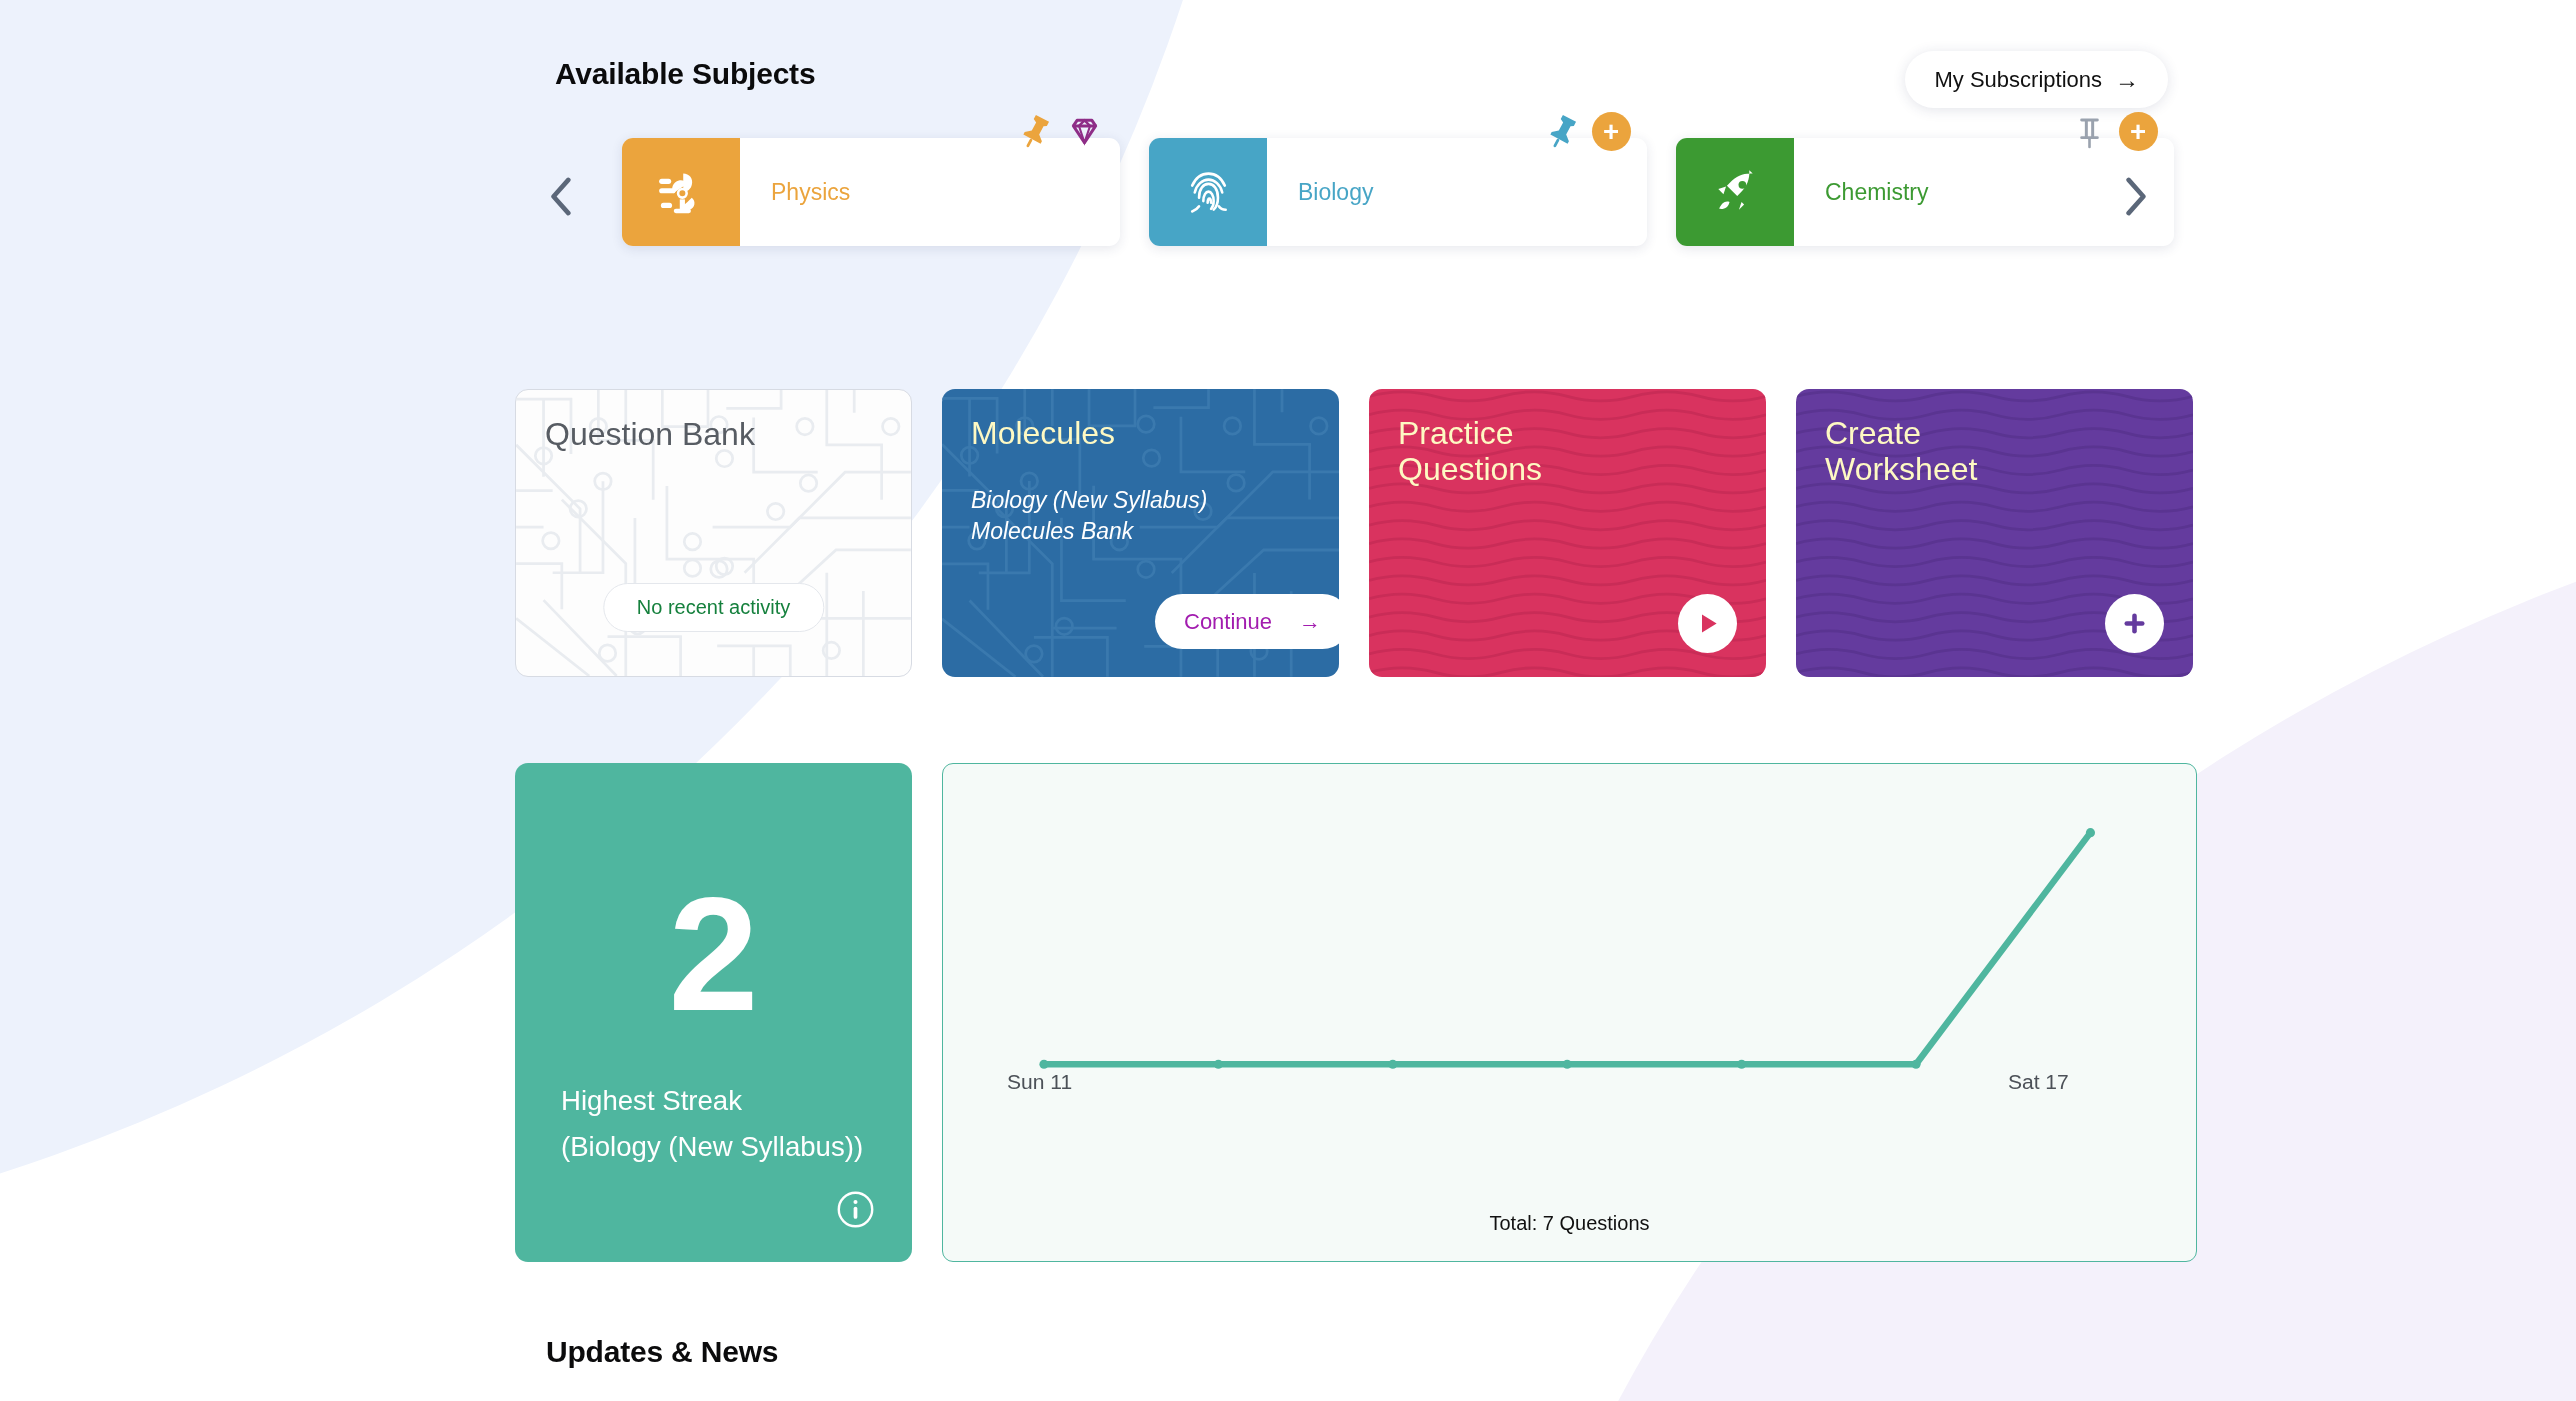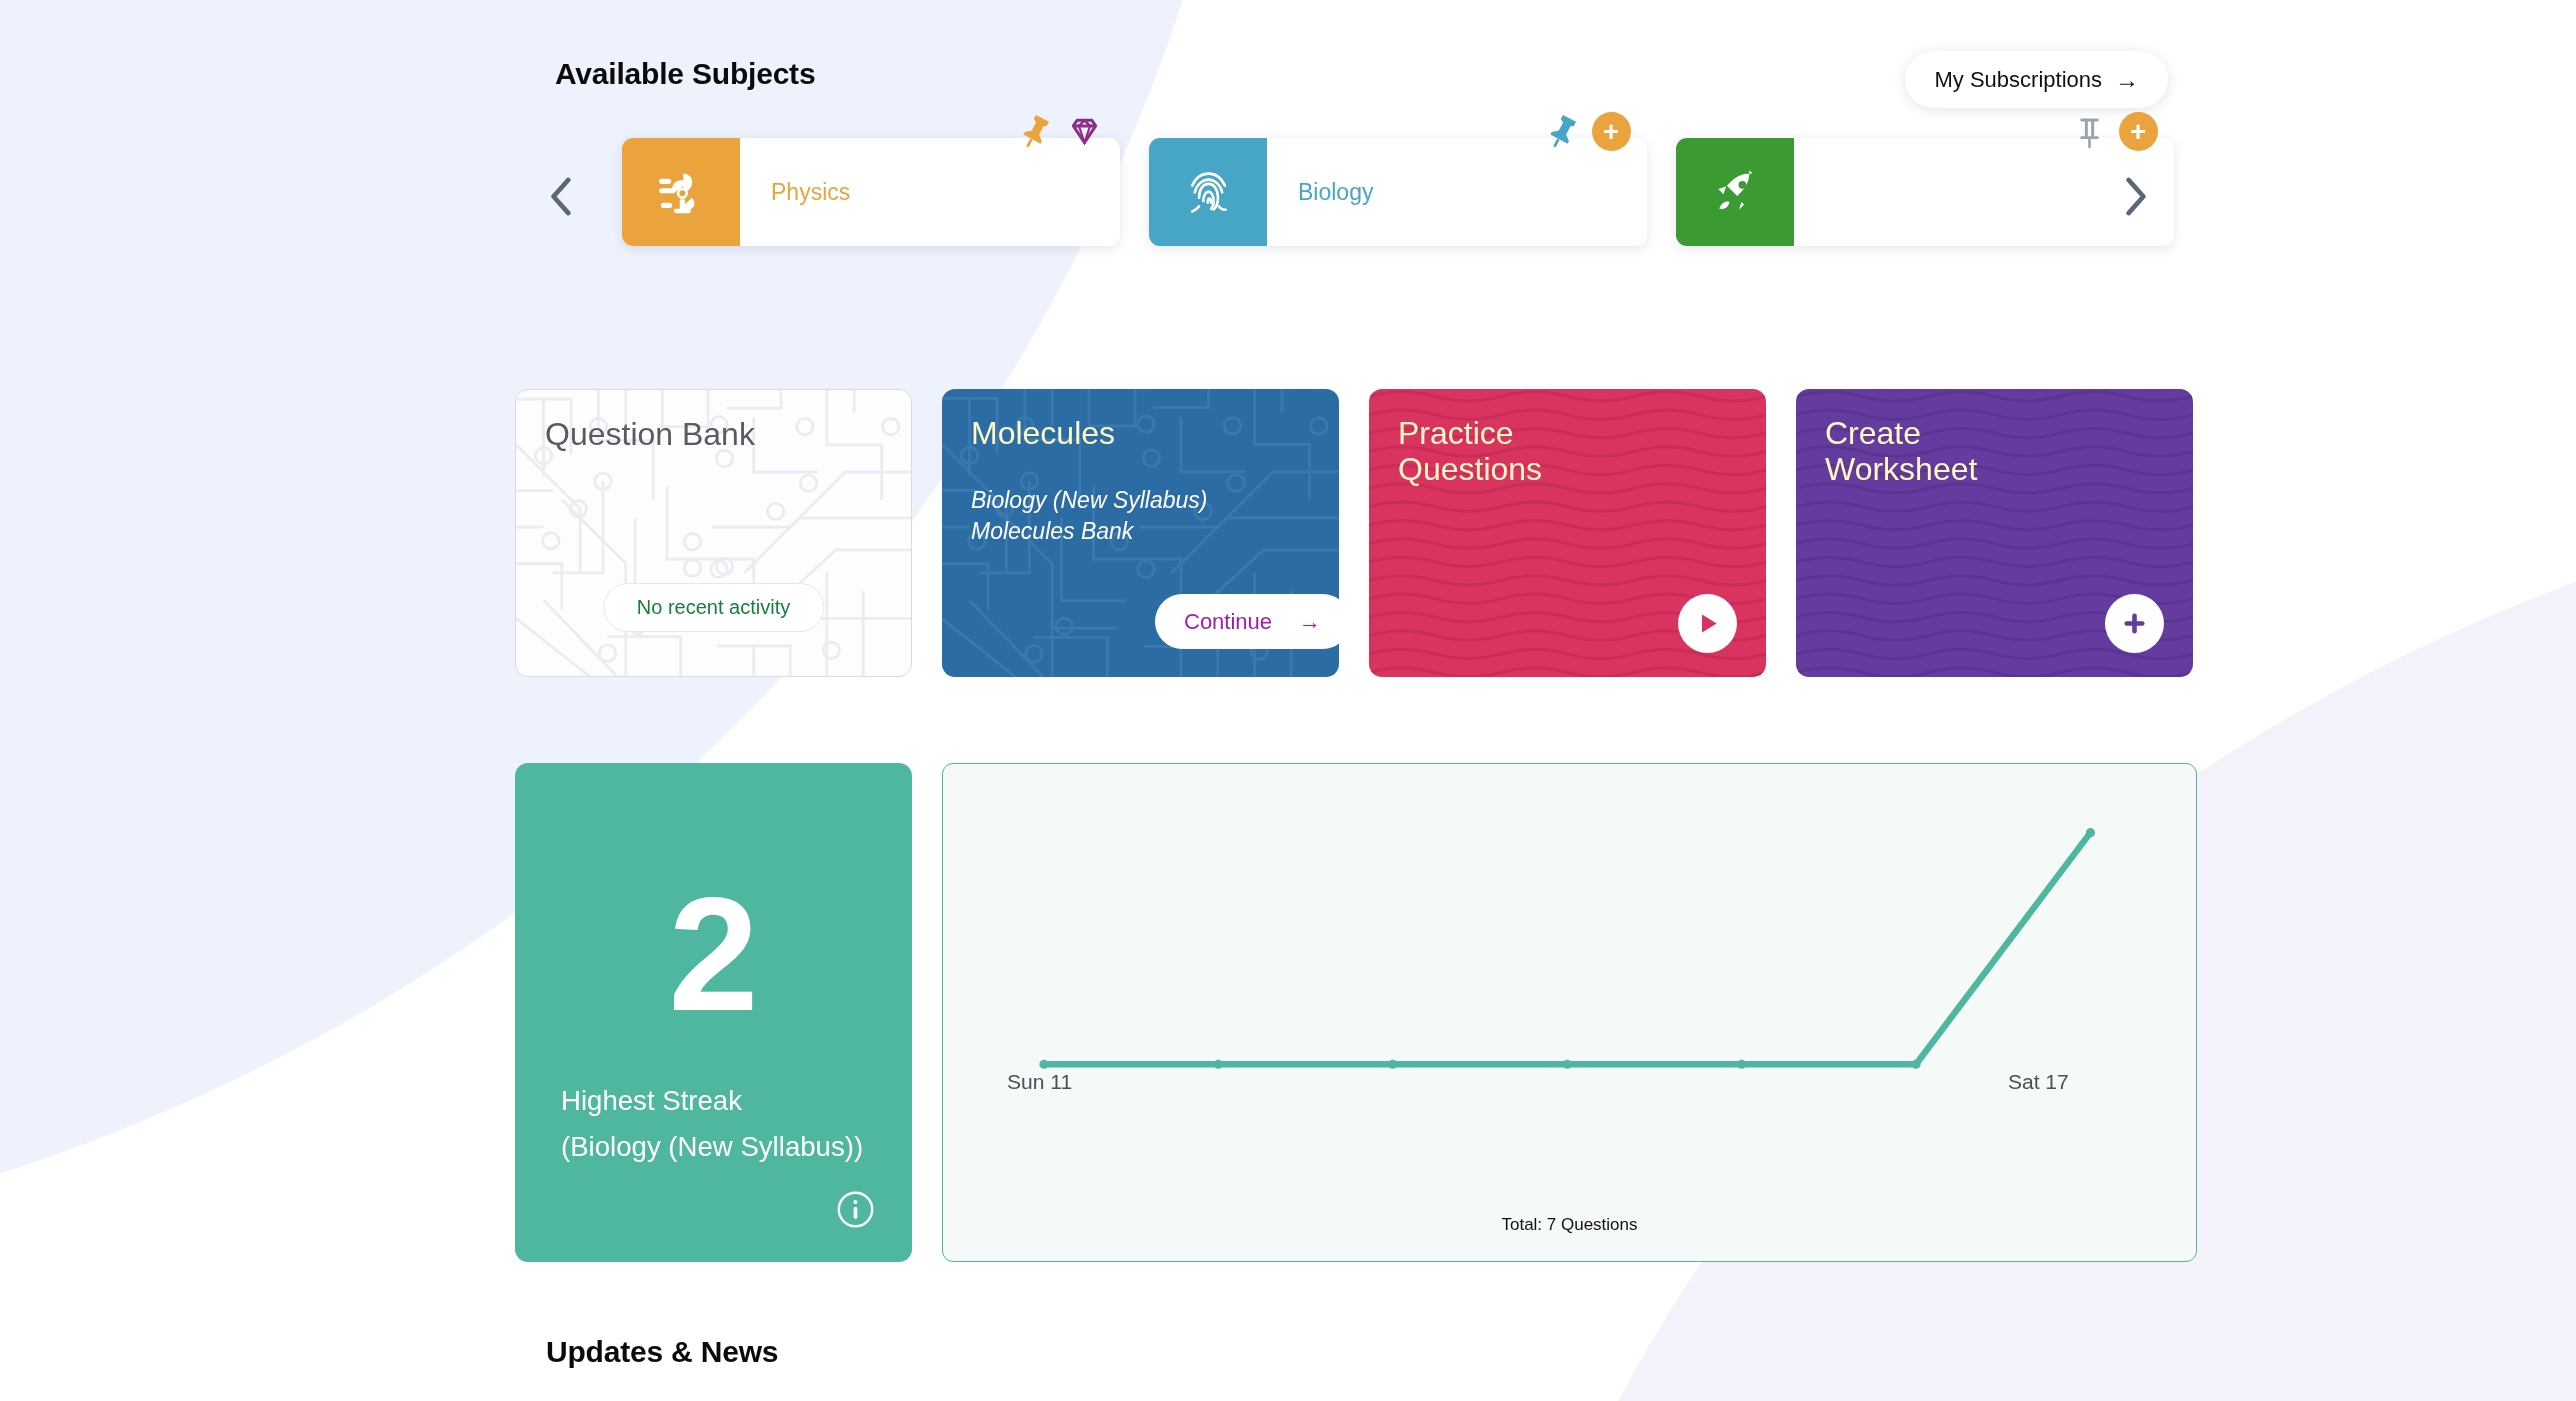--- a/index.html
+++ b/index.html
@@ -162,21 +162,21 @@
     border: 1.8px solid #4FB69F; border-radius: 11px;
   }
   .chart-svg { position: absolute; inset: 0; width: 100%; height: 100%; }
   .ax-label { font-size: 23px; fill: #4c5158; font-family: "Liberation Sans", sans-serif; }
   .chart-cap {
     position: absolute; left: 0; right: 0; bottom: 61px;
     text-align: center; font-size: 24px; color: #111;
   }
   .chart-total {
     position: absolute; left: 0; right: 0; bottom: 26px;
-    text-align: center; font-size: 17px; color: #111;
+    text-align: center; font-size: 20px; color: #111;
   }
 
   .news-title {
     position: absolute; left: 546px; top: 1335px;
     font-size: 30px; font-weight: 700; color: #0b0b0c; letter-spacing: -0.2px;
   }
 </style>
 </head>
 <body>
 
@@ -262,20 +262,21 @@
       <div class="subj-card">
         <div class="subj-icon" style="background:#3C9A32">
           <svg viewBox="0 0 64 64" fill="#ffffff">
             <path d="M52 10c-10-1-19 3-26 10l-4 4 12 12 4-4c7-7 11-16 10-26-.1-.1-.1-.1 0 0z"></path>
             <circle cx="40" cy="23" r="4.5" fill="#3C9A32"></circle>
             <path d="M21 25l-9 3 6 6z"></path>
             <path d="M39 43l-3 9 6-6z"></path>
             <path d="M13 51c2-6 7-10 12-8-1 6-6 9-12 8z"></path>
           </svg>
         </div>
+        <div class="subj-name" style="color:#3C9A32">Chemistry</div>
         <div class="badges">
           <svg class="badge-ico" viewBox="0 0 42 42">
             <rect x="11" y="7" width="20" height="3.2" rx="1.6" fill="#9AA2AE"></rect>
             <rect x="11" y="26" width="20" height="3.2" rx="1.6" fill="#9AA2AE"></rect>
             <rect x="16" y="9" width="3.2" height="18" fill="#9AA2AE"></rect>
             <rect x="22.8" y="9" width="3.2" height="18" fill="#9AA2AE"></rect>
             <rect x="19.6" y="28" width="2.8" height="11" rx="1.4" fill="#9AA2AE"></rect>
           </svg>
           <div class="badge-plus">+</div>
         </div>

